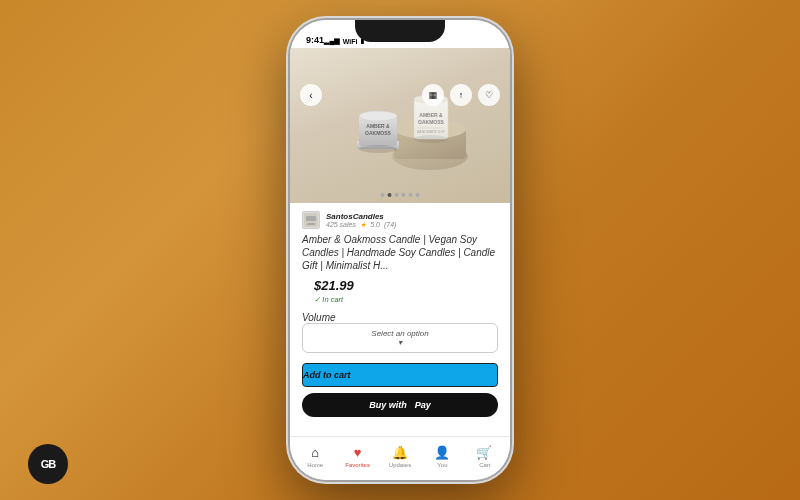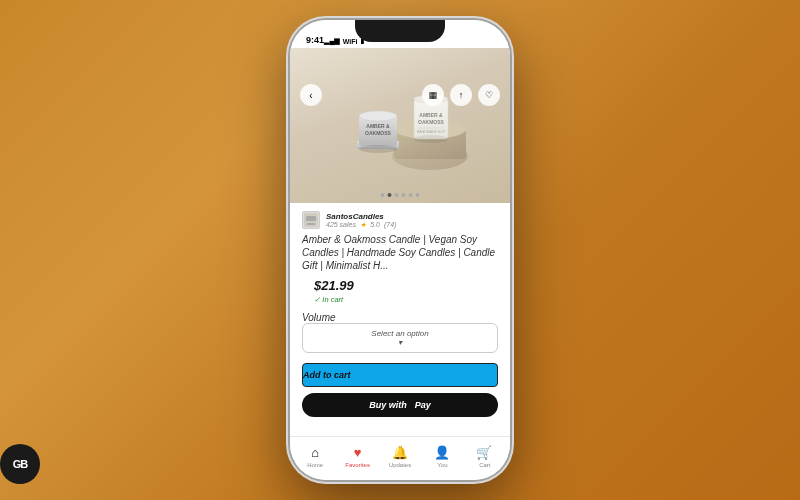--- a/index.html
+++ b/index.html
@@ -321,21 +321,21 @@
     }
 
     .nav-icon.active {
       color: #e0433a;
     }
 
     
     .gb-logo {
       position: absolute;
       bottom: 16px;
-      left: 0;
+      left: 28px;
       width: 40px;
       height: 40px;
       background: #1a1a1a;
       border-radius: 50%;
       display: flex;
       align-items: center;
       justify-content: center;
       font-size: 11px;
       font-weight: 900;
       color: white;

